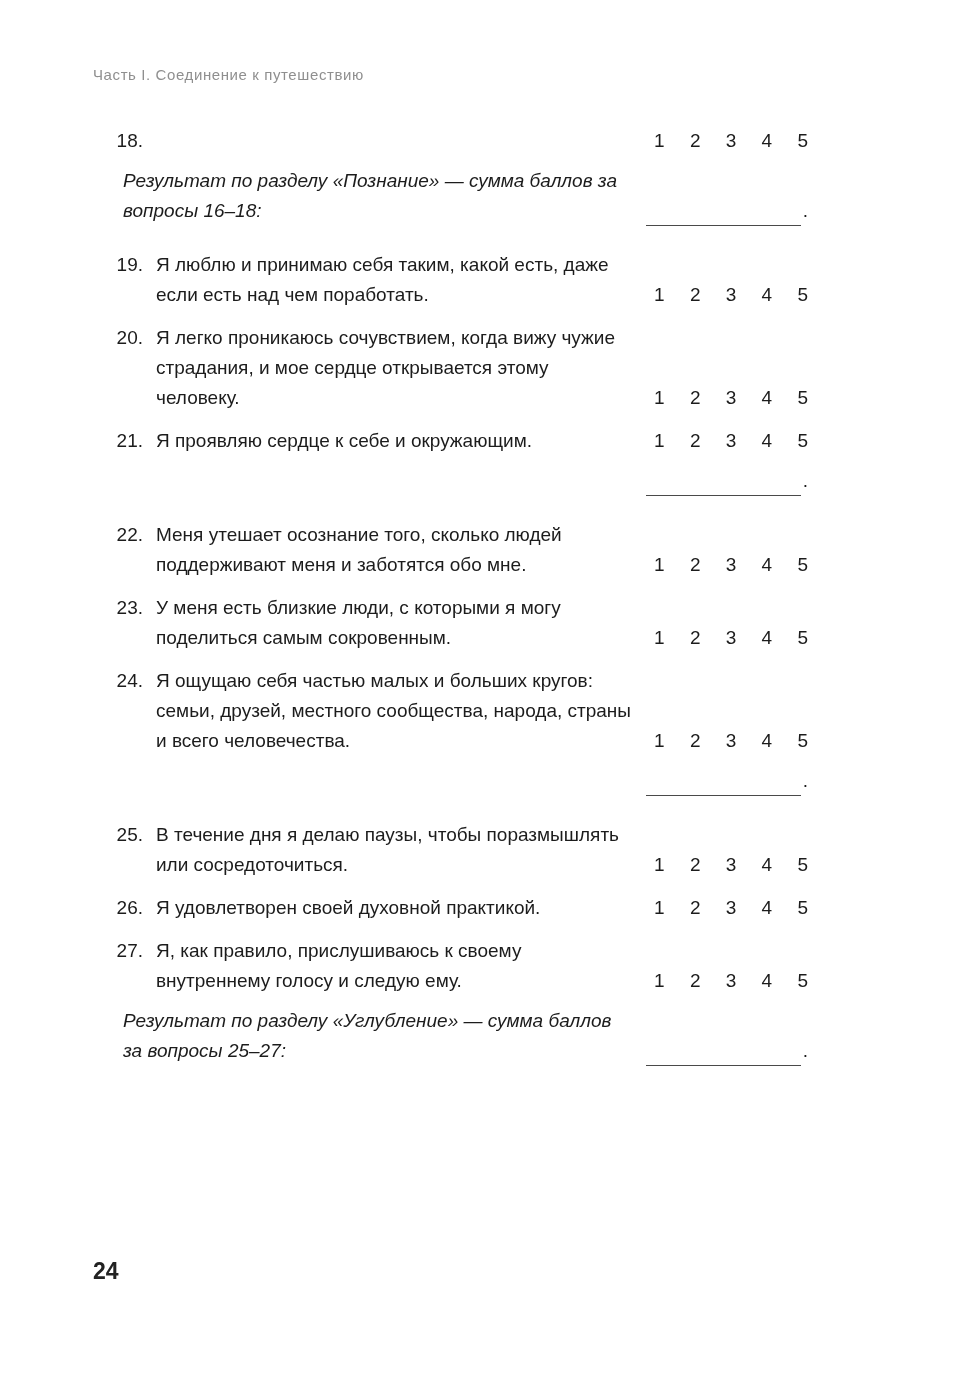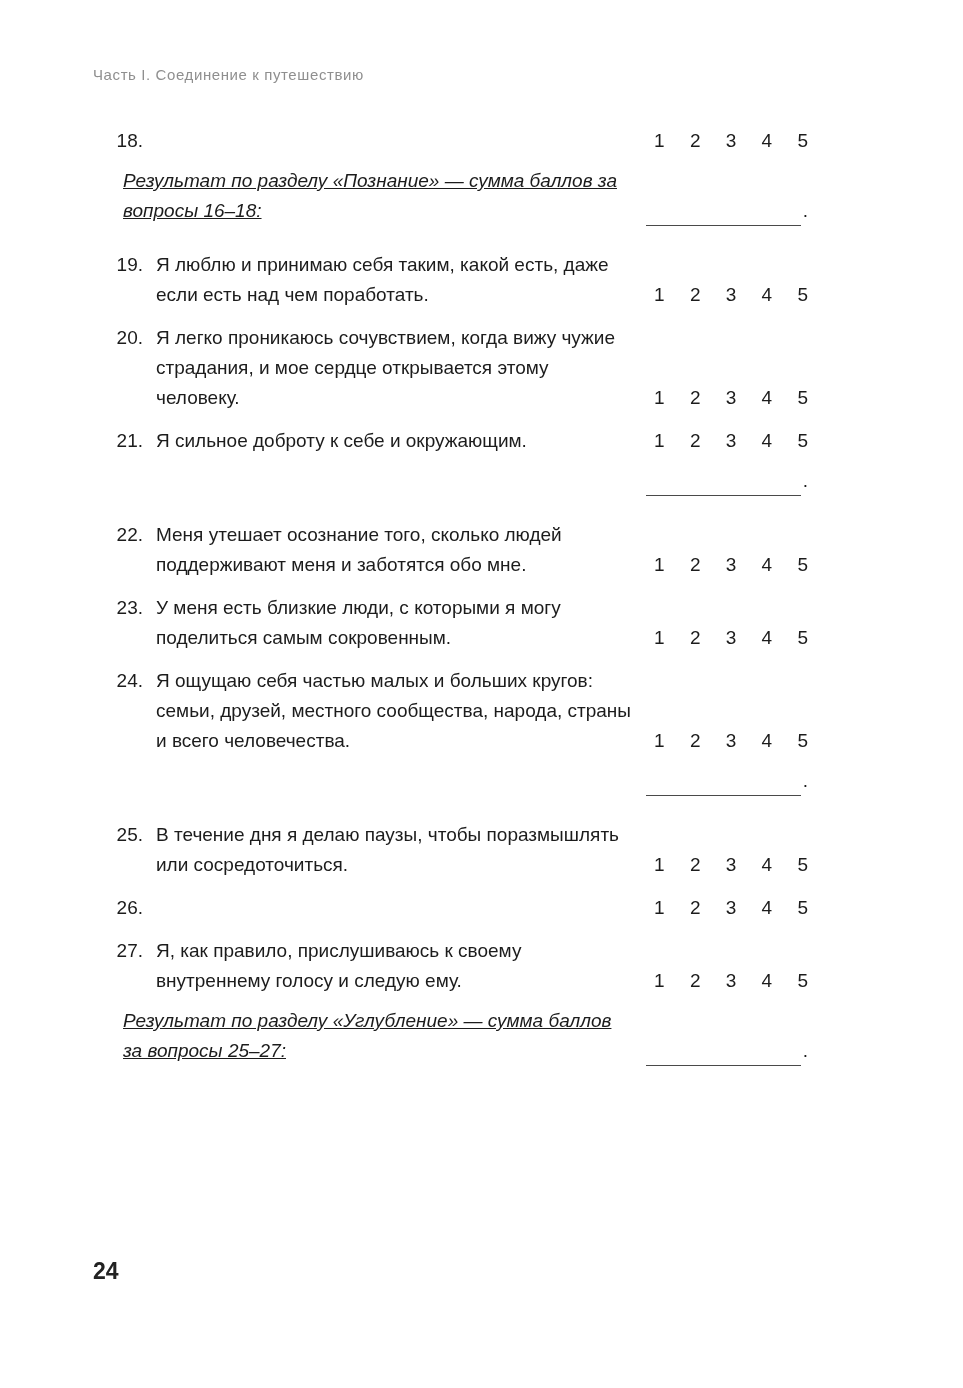--- a/index.html
+++ b/index.html
@@ -57,21 +57,20 @@
   .result {
     display: flex;
     margin-top: -3px;
     margin-bottom: 24px;
     font-style: italic;
   }
   .r-text {
     padding-left: 30px;
     padding-right: 14px;
     max-width: 505px;
-    text-decoration: underline;
   }
   .r-blank-wrap {
     flex: none;
     margin-left: auto;
     align-self: flex-end;
     display: flex;
     align-items: flex-end;
     font-style: normal;
   }
   .r-blank {
@@ -118,21 +117,21 @@
     </div>
 
     <div class="question">
       <span class="q-num">20.</span>
       <span class="q-text">Я легко проникаюсь сочувствием, когда вижу чужие страдания, и мое сердце открывается этому человеку.</span>
       <span class="q-scale">1 2 3 4 5</span>
     </div>
 
     <div class="question">
       <span class="q-num">21.</span>
-      <span class="q-text">Я сильное доброту к себе и окружающим.</span>
+      <span class="q-text">Я проявляю сердце к себе и окружающим.</span>
       <span class="q-scale">1 2 3 4 5</span>
     </div>
 
     <div class="result">
       <span class="r-blank-wrap">
         <span class="r-blank"></span>
         <span class="r-period">.</span>
       </span>
     </div>
 
@@ -162,20 +161,21 @@
     </div>
 
     <div class="question">
       <span class="q-num">25.</span>
       <span class="q-text">В течение дня я делаю паузы, чтобы поразмышлять или сосредоточиться.</span>
       <span class="q-scale">1 2 3 4 5</span>
     </div>
 
     <div class="question">
       <span class="q-num">26.</span>
+      <span class="q-text">Я удовлетворен своей духовной практикой.</span>
       <span class="q-scale">1 2 3 4 5</span>
     </div>
 
     <div class="question">
       <span class="q-num">27.</span>
       <span class="q-text">Я, как правило, прислушиваюсь к своему внутреннему голосу и следую ему.</span>
       <span class="q-scale">1 2 3 4 5</span>
     </div>
 
     <div class="result">

